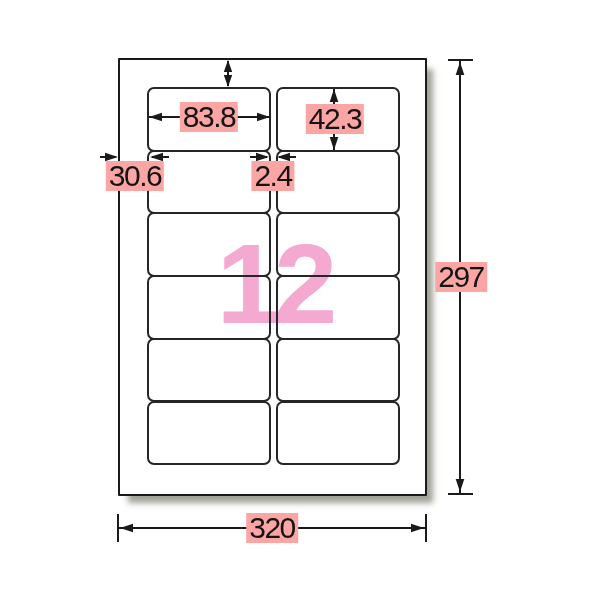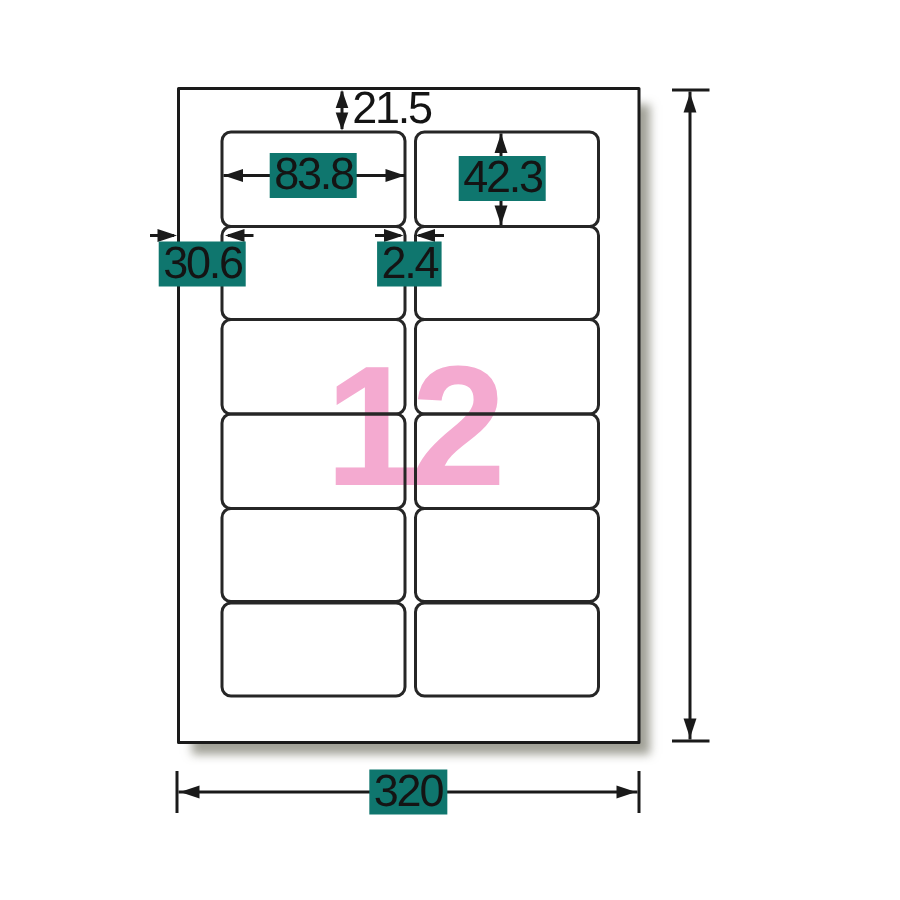--- a/index.html
+++ b/index.html
@@ -24,21 +24,21 @@
   
   .cell{
     position:absolute;box-sizing:border-box;background:transparent;
     border:2px solid #262626;border-radius:7px;z-index:3;
   }
   
   #dims-svg{position:absolute;left:0;top:0;width:600px;height:600px;z-index:4;pointer-events:none;}
   
   .dim-label{
     position:absolute;transform:translate(-50%,-50%);
-    font-size:30px;letter-spacing:-1.5px;color:#141414;background:#0f766e;
+    font-size:30px;letter-spacing:-1.5px;color:#141414;background:#fca5a5;
     padding:0 3px;line-height:30px;white-space:nowrap;z-index:5;
   }
   .dim-label.no-bg{background:transparent;}
 </style>
 </head>
 <body>
 
 <div id="stage">
 
   <div id="sheet"></div>
@@ -94,19 +94,19 @@
       <polygon points="460,492 455.7,479 464.3,479" stroke="none"></polygon>
 
       <line x1="118" y1="514" x2="118" y2="542"></line>
       <line x1="426" y1="514" x2="426" y2="542"></line>
       <line x1="119" y1="528" x2="425" y2="528"></line>
       <polygon points="120,528 133,523.7 133,532.3" stroke="none"></polygon>
       <polygon points="424,528 411,523.7 411,532.3" stroke="none"></polygon>
     </g>
   </svg>
 
-  <div class="dim-label no-bg" style="left:261px;top:73px;">21.5</div>
   <div class="dim-label" style="left:209px;top:117px;">83.8</div>
   <div class="dim-label" style="left:335px;top:119px;">42.3</div>
   <div class="dim-label" style="left:135px;top:176px;">30.6</div>
   <div class="dim-label" style="left:273px;top:176px;">2.4</div>
+  <div class="dim-label" style="left:461px;top:277px;">297</div>
   <div class="dim-label" style="left:272px;top:528px;">320</div>
 </div>
 
 </body></html>

